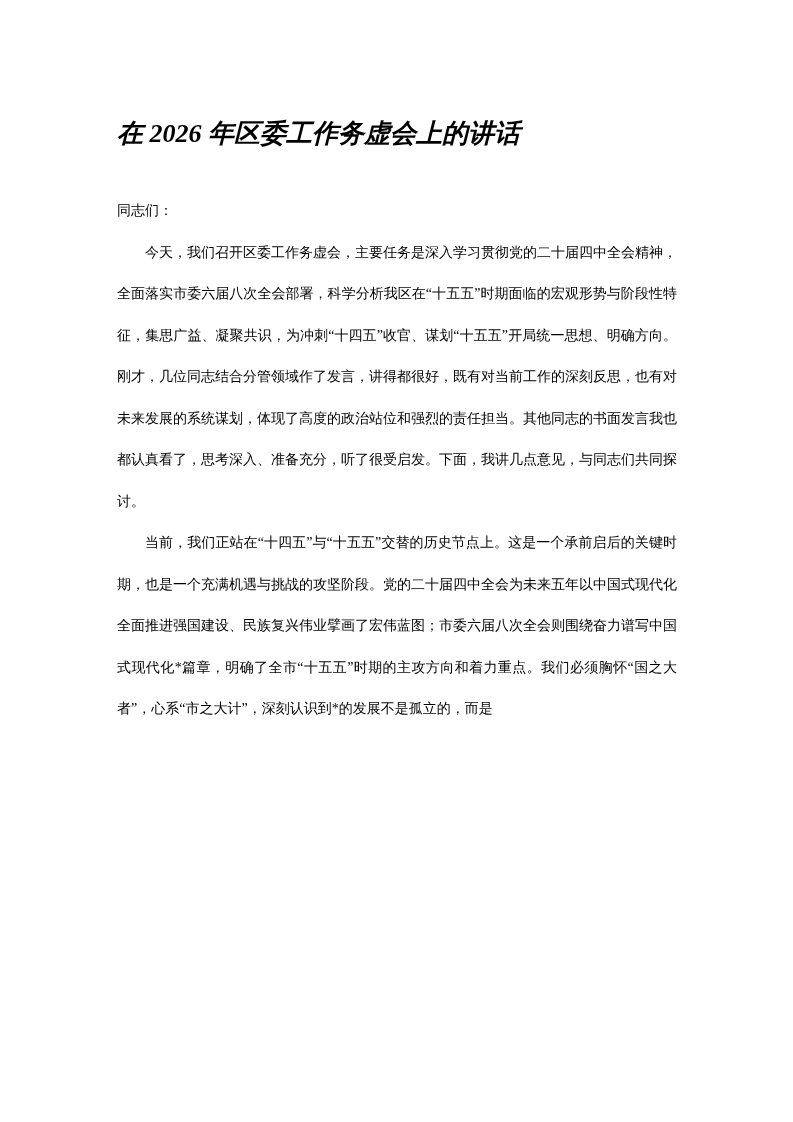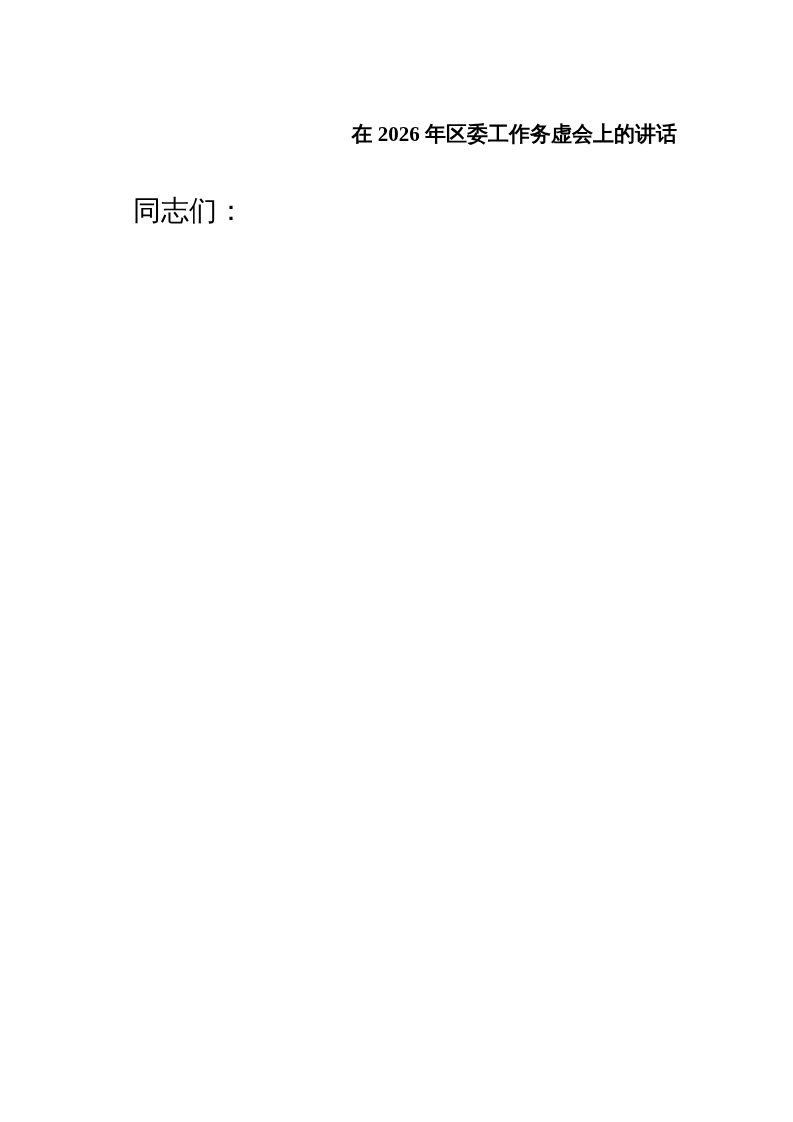--- a/index.html
+++ b/index.html
@@ -16,41 +16,44 @@
       box-sizing: border-box;
       width: 793px;
       height: 1122px;
       background: #ffffff;
       padding: 0 116px 0 117px;
       font-family: "Liberation Serif", serif;
       color: #000000;
     }
     .doc-title {
       margin: 112px 0 34px 0;
-      font-size: 21px;
+      font-size: 26px;
       line-height: 44px;
       font-weight: bold;
-      text-align: right;
+      text-align: left;
       color: #000000;
+      font-style: italic;
     }
     .doc-para {
-      margin: 16px;
-      font-size: 28px;
+      margin: 0;
+      font-size: 14px;
       line-height: 41.5px;
       text-align: justify;
       color: #000000;
       word-break: break-all;
     }
     .doc-para.indent {
       text-indent: 2em;
     }
   </style>
 </head>
 <body>
 
 <div class="doc-page">
   <h1 class="doc-title">在 2026 年区委工作务虚会上的讲话</h1>
 
   <p class="doc-para">同志们：</p>
 
+  <p class="doc-para indent">今天，我们召开区委工作务虚会，主要任务是深入学习贯彻党的二十届四中全会精神，全面落实市委六届八次全会部署，科学分析我区在“十五五”时期面临的宏观形势与阶段性特征，集思广益、凝聚共识，为冲刺“十四五”收官、谋划“十五五”开局统一思想、明确方向。刚才，几位同志结合分管领域作了发言，讲得都很好，既有对当前工作的深刻反思，也有对未来发展的系统谋划，体现了高度的政治站位和强烈的责任担当。其他同志的书面发言我也都认真看了，思考深入、准备充分，听了很受启发。下面，我讲几点意见，与同志们共同探讨。</p>
 
 
+  <p class="doc-para indent">当前，我们正站在“十四五”与“十五五”交替的历史节点上。这是一个承前启后的关键时期，也是一个充满机遇与挑战的攻坚阶段。党的二十届四中全会为未来五年以中国式现代化全面推进强国建设、民族复兴伟业擘画了宏伟蓝图；市委六届八次全会则围绕奋力谱写中国式现代化*篇章，明确了全市“十五五”时期的主攻方向和着力重点。我们必须胸怀“国之大者”，心系“市之大计”，深刻认识到*的发展不是孤立的，而是</p>
 </div>
 
 </body></html>

